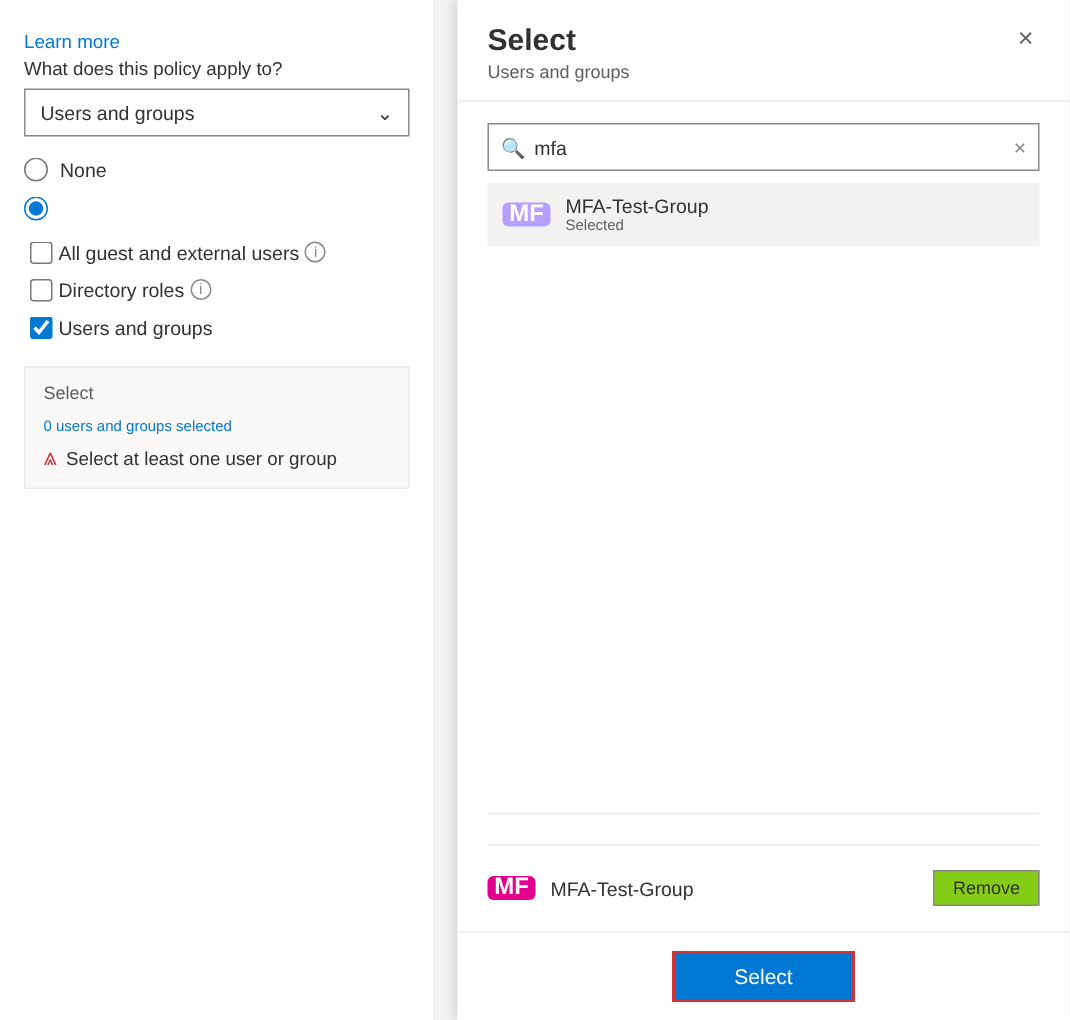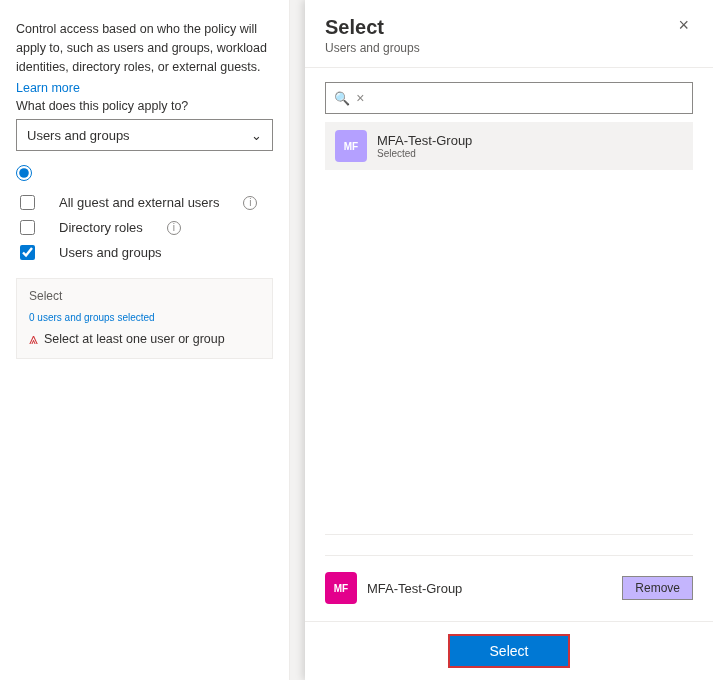--- a/index.html
+++ b/index.html
@@ -103,22 +103,21 @@
     .checkbox-group {
       margin-top: 14px;
       margin-left: 4px;
       display: flex;
       flex-direction: column;
       gap: 10px;
     }
 
     .checkbox-item {
       display: flex;
-      align-items: center;
-      gap: 24px;
+      gap: 4px;
       font-size: 13px;
       color: #323130;
     }
 
     .checkbox-item input[type="checkbox"] {
       width: 15px;
       height: 15px;
       cursor: pointer;
       accent-color: #0078d4;
     }
@@ -255,28 +254,28 @@
     .result-item {
       display: flex;
       align-items: center;
       padding: 8px 10px;
       background: #f3f2f1;
       cursor: pointer;
     }
 
     .avatar {
       width: 32px;
-      height: 32px;
+      height: 16px;
       border-radius: 4px;
       background: #e3008c;
       color: #fff;
       display: flex;
       align-items: center;
       justify-content: center;
-      font-size: 10px;
+      font-size: 16px;
       font-weight: 600;
       margin-right: 10px;
       flex-shrink: 0;
     }
 
     .result-info .result-name {
       font-size: 13px;
       color: #323130;
       font-weight: 500;
     }
@@ -314,21 +313,21 @@
     }
 
     .selected-item .item-name {
       flex: 1;
       font-size: 13px;
       color: #323130;
     }
 
     .remove-btn {
       border: 1px solid #8a8886;
-      background: #c4b5fd;
+      background: #84cc16;
       padding: 4px 12px;
       font-size: 12px;
       cursor: pointer;
       color: #323130;
       margin-left: 17px;
     }
 
     .dialog-footer {
       position: absolute;
       bottom: 0;
@@ -357,32 +356,35 @@
       border-top: 1px solid #edebe9;
       margin: 0 20px;
     }
 
     .spacer { flex: 1; }
   </style>
 </head>
 <body>
 
 <div class="left-panel">
-  <p class="description">Control access based on who the policy will apply to, such as users and groups, workload identities, directory roles, or external guests.</p>
   <a class="learn-more" href="#">Learn more</a>
 
   <p class="policy-label">What does this policy apply to?</p>
 
   <button class="policy-dropdown">
     <span>Users and groups</span>
     <span>⌄</span>
   </button>
 
 
   <div class="radio-group">
+    <label class="radio-item">
+      <input type="radio" name="policy_scope" style="">
+      <span>None</span>
+    </label>
     <label class="radio-item">
       <input type="radio" name="policy_scope" checked="" style="">
     </label>
   </div>
 
   <div class="checkbox-group">
     <label class="checkbox-item">
       <input type="checkbox" style="">
       <span>All guest and external users</span>
       <span class="info-icon">i</span>
@@ -414,20 +416,21 @@
       <div>
         <div class="dialog-title">Select</div>
         <div class="dialog-subtitle">Users and groups</div>
       </div>
       <button class="close-btn">×</button>
     </div>
   </div>
 
   <div class="search-box">
     <span class="search-icon">🔍</span>
+    <input class="search-input" type="text" value="mfa" placeholder="Search" style="">
     <button class="clear-btn">×</button>
   </div>
 
   <div class="search-results">
     <div class="result-item">
       <div class="avatar" style="background: #b4a0ff;">
         <span>MF</span>
       </div>
       <div class="result-info">
         <div class="result-name">MFA-Test-Group</div>

